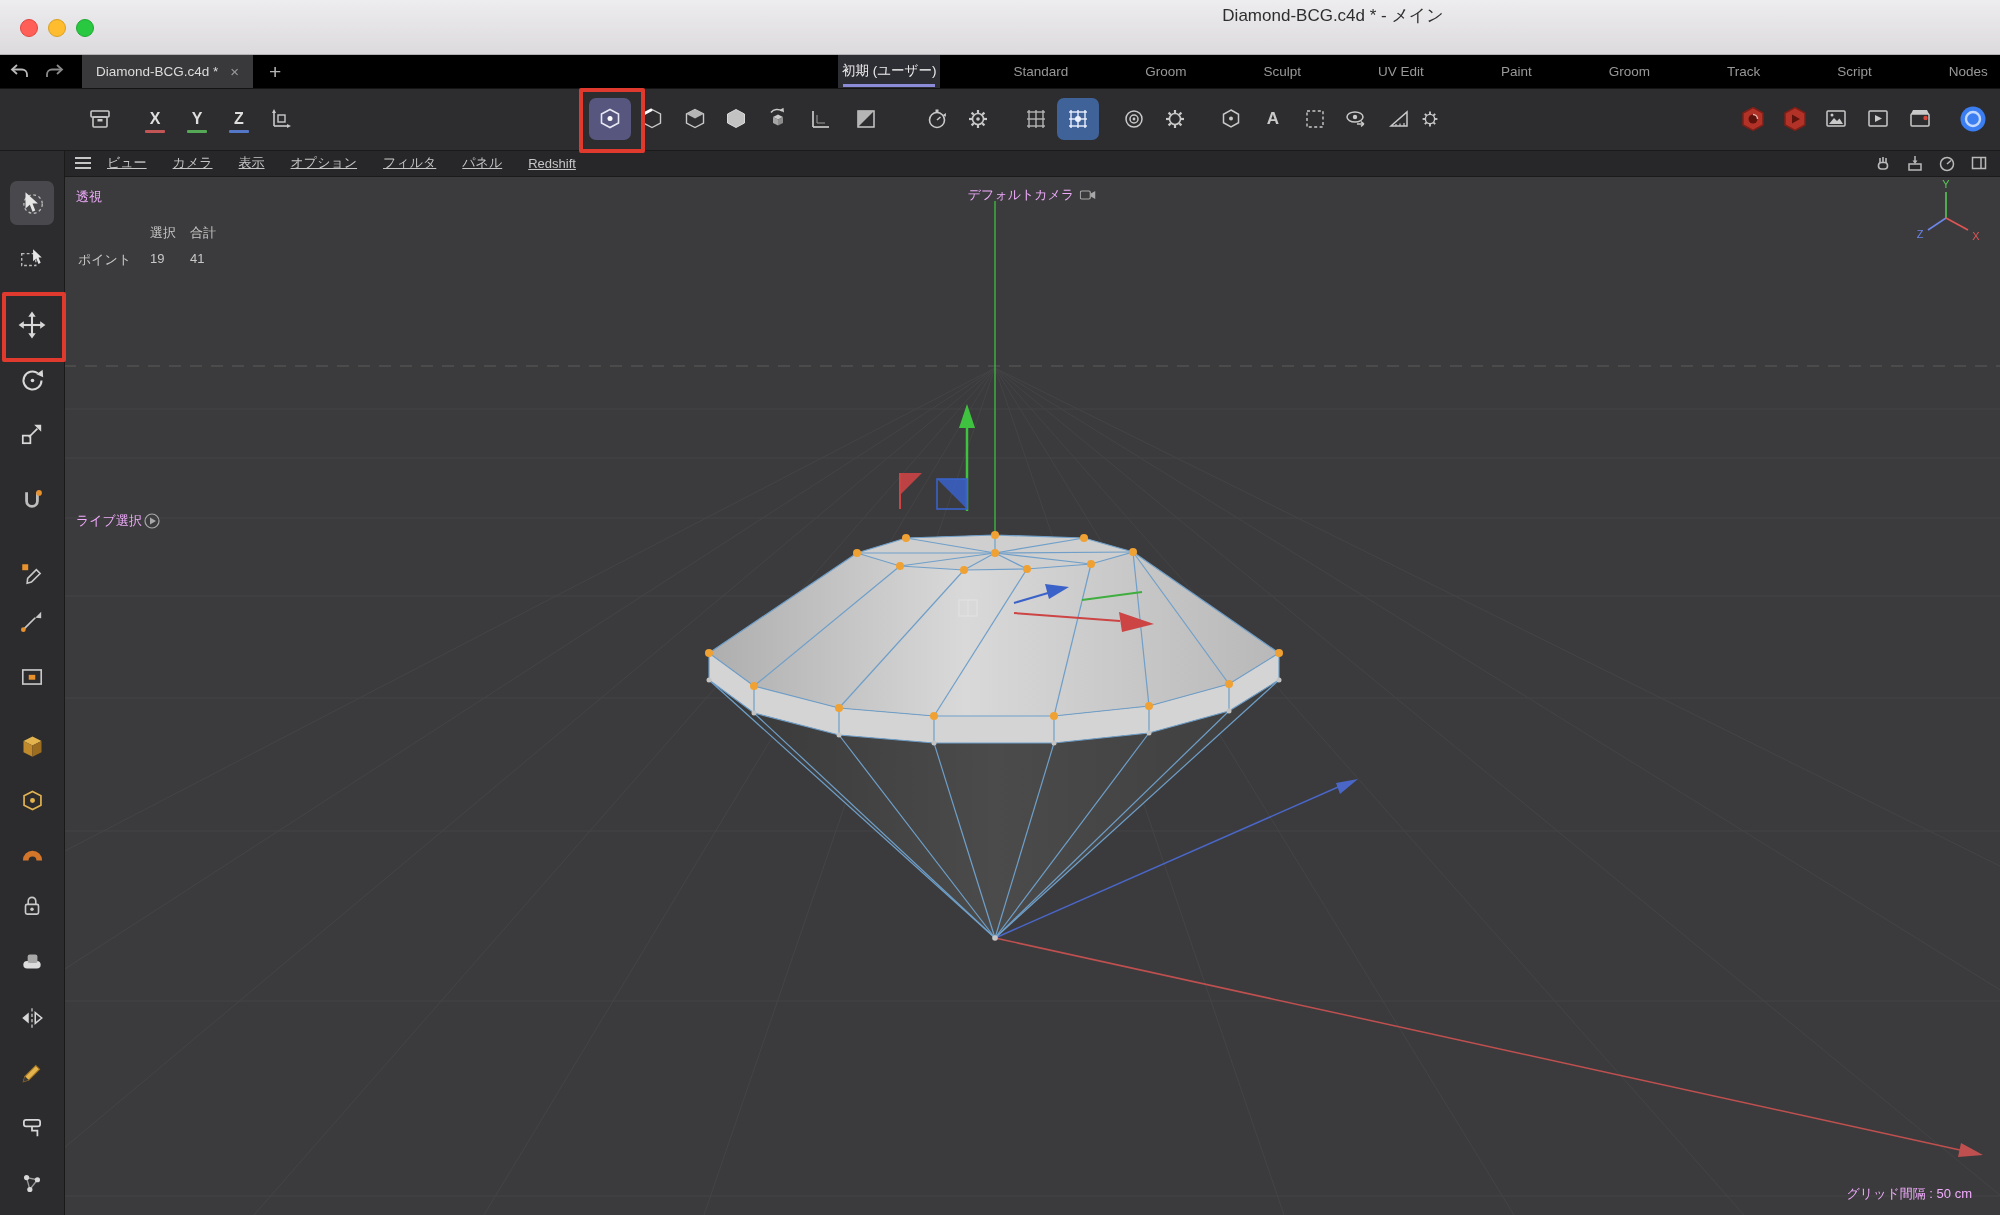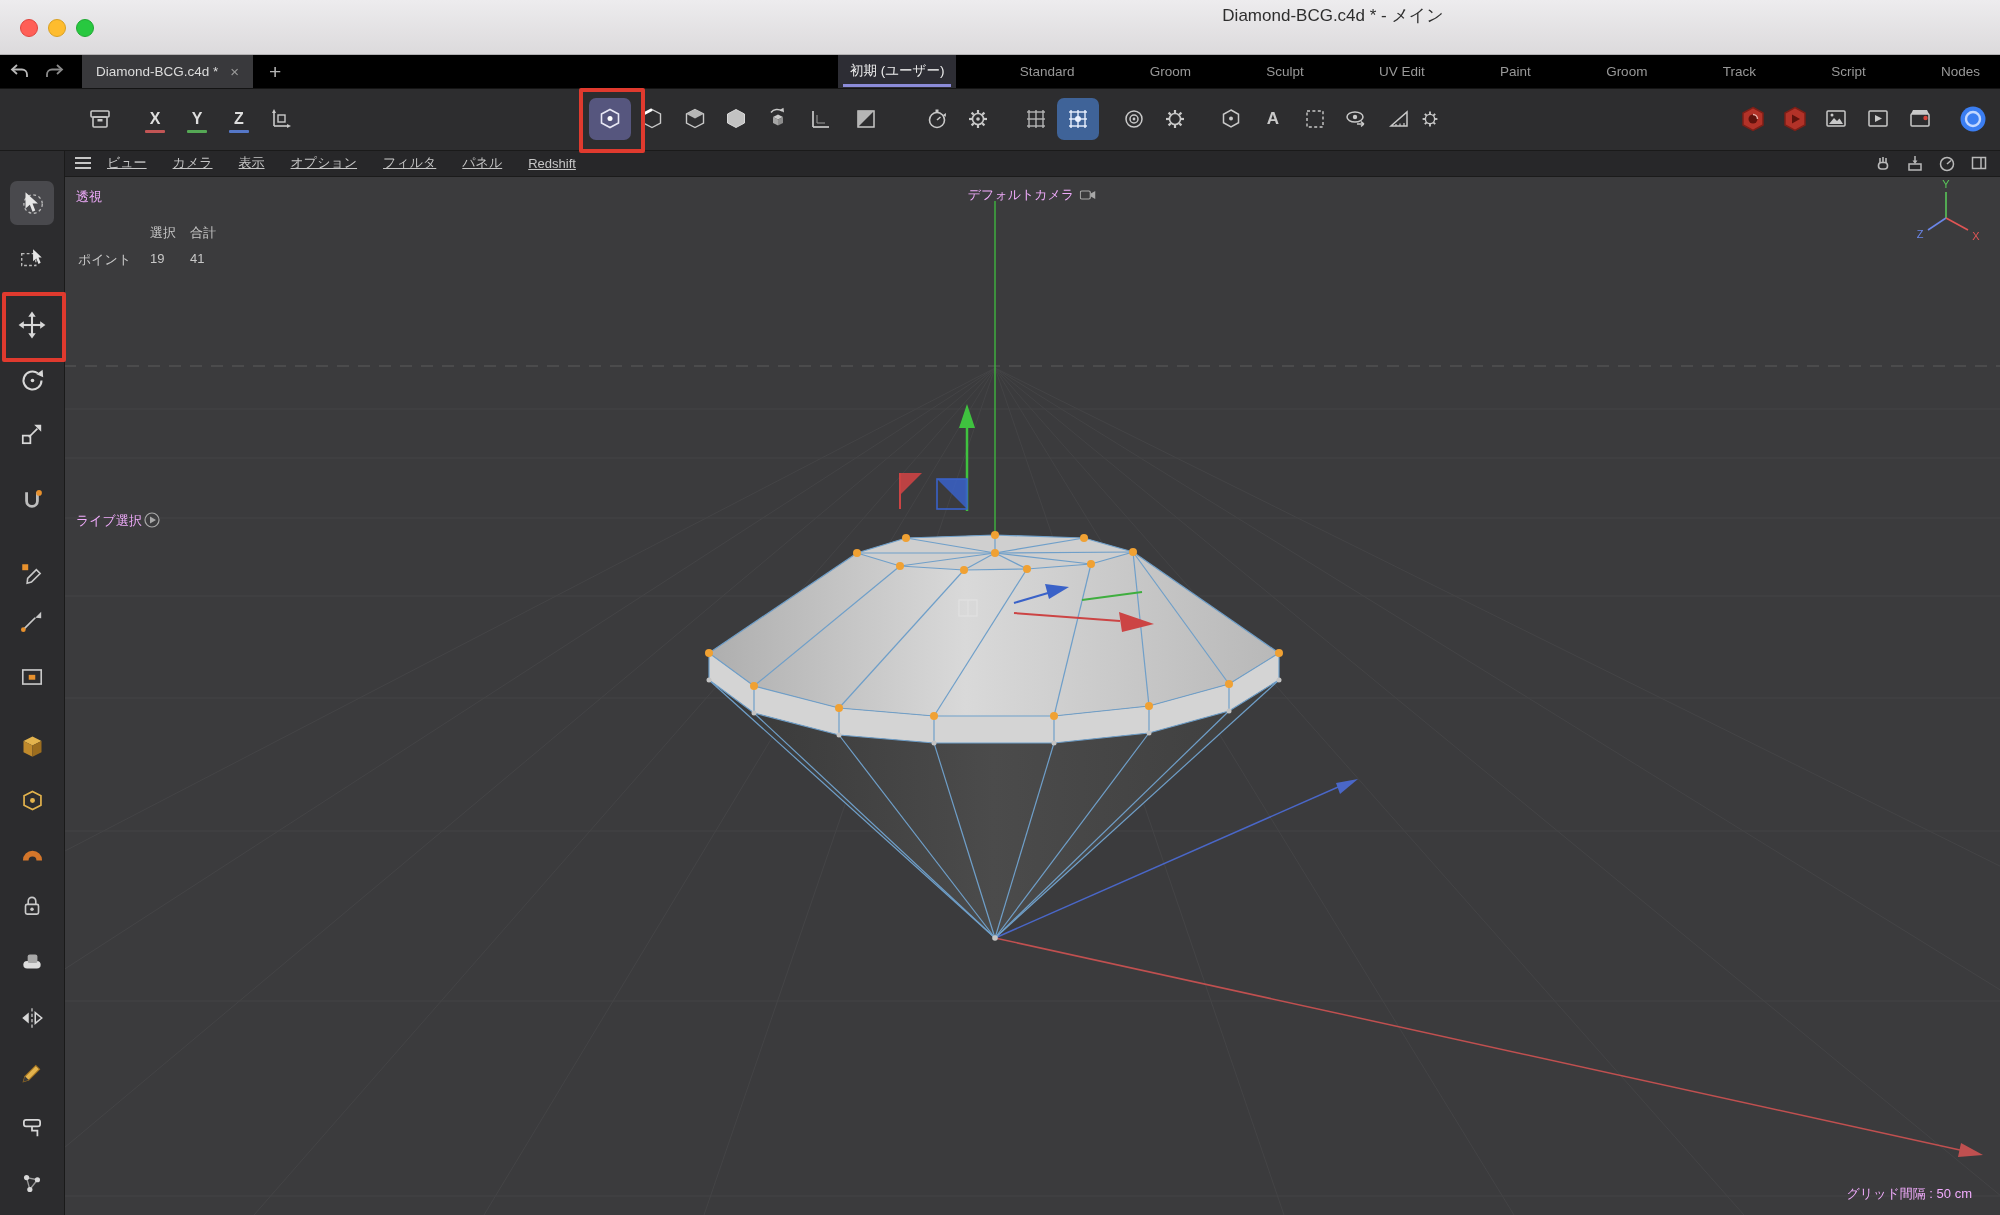--- a/index.html
+++ b/index.html
@@ -19,21 +19,21 @@
     font-size:17px;font-weight:normal;color:#2e2e2e;white-space:nowrap;}
   
   .tabrow{position:absolute;left:0;top:54px;width:100%;height:34px;background:#000000;
     border-bottom:1px solid #141414;display:flex;align-items:center;z-index:9;}
   .hist-btn{width:28px;height:26px;margin-left:6px;display:flex;align-items:center;justify-content:center;border-radius:4px;}
   .doc-tab{display:flex;align-items:center;height:34px;margin-left:14px;padding:0 14px;
     background:#39393c;color:#dcdcdc;font-size:13.5px;}
   .doc-close{margin-left:12px;color:#9a9a9a;font-size:15px;line-height:1;}
   .newtab{margin-left:16px;color:#b4b4b4;font-size:21px;line-height:1;}
   .layout-tabs{position:absolute;left:838px;right:8px;top:0;height:34px;display:flex;justify-content:space-between;align-items:stretch;}
-  .ltab{display:flex;align-items:center;padding:0 12px;color:#989898;font-size:13.5px;white-space:nowrap;position:relative;}
+  .ltab{display:flex;align-items:center;padding:0 4px;color:#989898;font-size:13.5px;white-space:nowrap;position:relative;}
   .ltab.active{color:#ededed;background:#2d2d34;}
   .ltab.active::after{content:"";position:absolute;left:5px;right:5px;bottom:1px;height:3px;background:#8b8bd8;}
   
   .toolbar{position:absolute;left:0;top:88px;width:100%;height:62px;background:#2d2d2f;
     border-bottom:1px solid #1a1a1a;z-index:8;}
   .tbtn{position:absolute;top:10px;width:42px;height:42px;border-radius:7px;
     display:flex;align-items:center;justify-content:center;}
   .tbtn.active-purple{background:#56567e;}
   .tbtn.active-blue{background:#3f6398;}
   .axis-letter{font-size:16px;font-weight:bold;color:#dedede;}
@@ -53,21 +53,21 @@
   .vmenu-right{margin-left:auto;display:flex;align-items:center;gap:10px;padding-right:10px;}
   .vmenu-ic{width:22px;height:20px;display:flex;align-items:center;justify-content:center;}
   
   .viewport{position:absolute;left:64px;top:176px;right:0;bottom:0;background:#3b3b3d;overflow:hidden;}
   .vp-canvas{position:absolute;left:0;top:0;}
   .vp-label{position:absolute;color:#f0abfc;font-size:13px;z-index:3;white-space:nowrap;}
   .hud-table{position:absolute;left:14px;top:48px;z-index:3;color:#c8c8c8;font-size:13px;
     display:grid;grid-template-columns:72px 40px 40px;row-gap:9px;}
   .hud-cell{text-align:left;}
   .hud-num{text-align:left;}
-  .tool-label{display:flex;align-items:flex-start;gap:2px;}
+  .tool-label{display:flex;align-items:center;gap:2px;}
   .cam-label{left:50%;transform:translateX(-50%);top:10px;display:flex;align-items:center;gap:6px;}
   .grid-label{right:28px;bottom:12px;}
   .gizmo{position:absolute;right:10px;top:2px;z-index:3;}
   
   .anno{position:absolute;border:4px solid #e03a2e;border-radius:2px;z-index:60;pointer-events:none;}
   .anno-points{left:579px;top:88px;width:58px;height:57px;}
   .anno-move{left:2px;top:292px;width:56px;height:62px;}
 </style>
 </head>
 <body>

